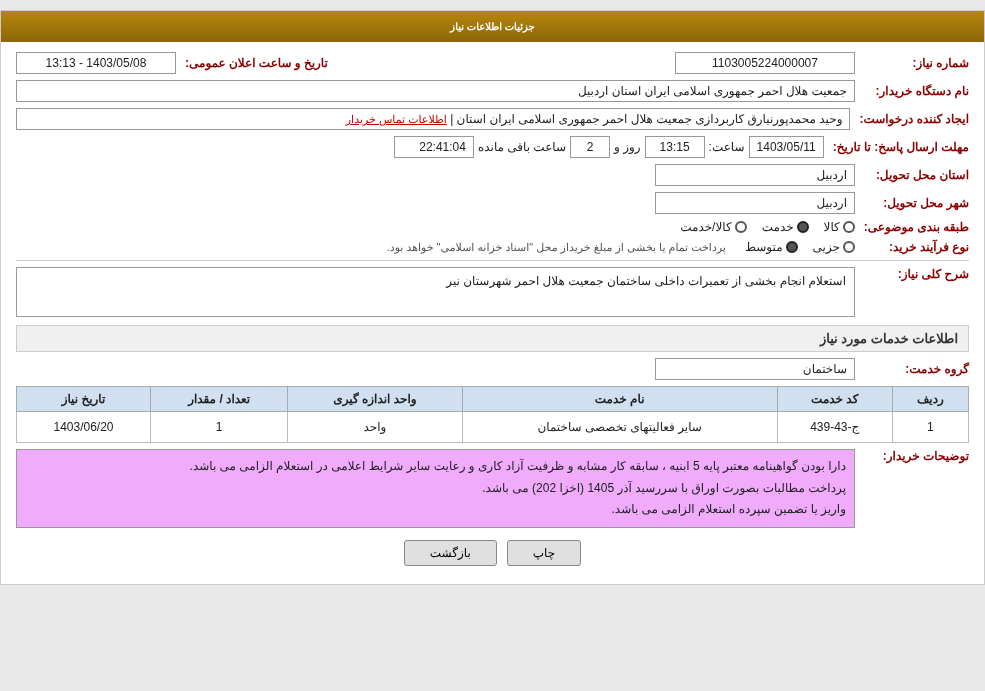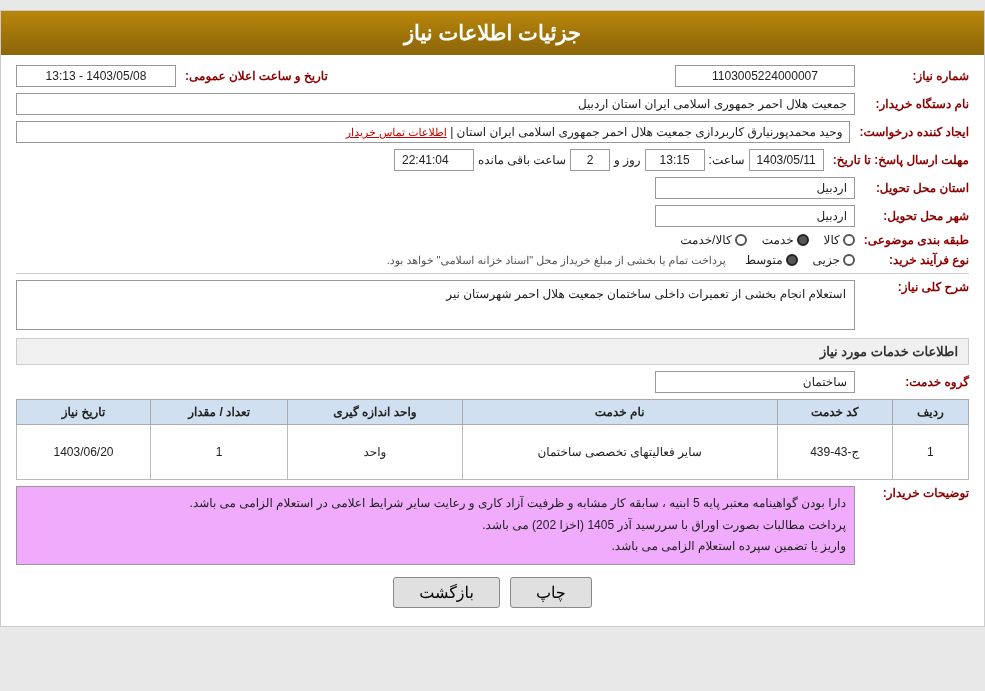--- a/index.html
+++ b/index.html
@@ -14,21 +14,21 @@
       max-width: 985px;
       margin: 10px auto;
       background: #fff;
       border: 1px solid #ccc;
     }
     .header-bar {
       background: linear-gradient(to bottom, #b8860b, #8b6508);
       color: #fff;
       text-align: center;
       padding: 10px 0;
-      font-size: 21px;
+      font-size: 10px;
       font-weight: bold;
     }
     .content {
       padding: 10px 15px;
     }
     .form-row {
       display: flex;
       align-items: center;
       margin-bottom: 6px;
       gap: 4px;
@@ -112,21 +112,21 @@
     }
     .table-container th {
       background: #d0e0f0;
       border: 1px solid #aaa;
       padding: 5px 8px;
       text-align: center;
       font-weight: bold;
     }
     .table-container td {
       border: 1px solid #bbb;
-      padding: 20px 8px;
+      padding: 8px 8px;
       text-align: center;
     }
     .table-container tr:nth-child(even) td {
       background: #f8f8f8;
     }
     .buyer-note-box {
       border: 1px solid #999;
       background: #f0abfc;
       padding: 6px 8px;
       min-height: 70px;
@@ -139,21 +139,21 @@
       display: flex;
       justify-content: center;
       gap: 10px;
       margin: 12px 0 8px 0;
     }
     .btn {
       padding: 5px 25px;
       border: 1px solid #888;
       background: #e0e0e0;
       cursor: pointer;
-      font-size: 16px;
+      font-size: 12px;
       font-family: Tahoma, Arial, sans-serif;
       border-radius: 3px;
     }
     .small-field {
       min-width: 60px;
       text-align: center;
     }
     .contact-link {
       color: #cc0000;
       font-size: 11px;
@@ -194,21 +194,21 @@
     </div>
 
     <div class="form-row">
       <span class="label">مهلت ارسال پاسخ: تا تاریخ:</span>
       <div class="field-box small-field">1403/05/11</div>
       <span>ساعت:</span>
       <div class="field-box small-field">13:15</div>
       <span>روز و</span>
       <div class="field-box" style="min-width:40px; text-align:center;">2</div>
       <span>ساعت باقی مانده</span>
-      <div class="field-box" style="min-width:80px; text-align:left;">22:41:04</div>
+      <div class="field-box" style="min-width:80px; text-align:right;">22:41:04</div>
     </div>
 
     <div class="form-row">
       <span class="label">استان محل تحویل:</span>
       <div class="field-box" style="min-width:200px;">اردبیل</div>
     </div>
 
     <div class="form-row">
       <span class="label">شهر محل تحویل:</span>
       <div class="field-box" style="min-width:200px;">اردبیل</div>

